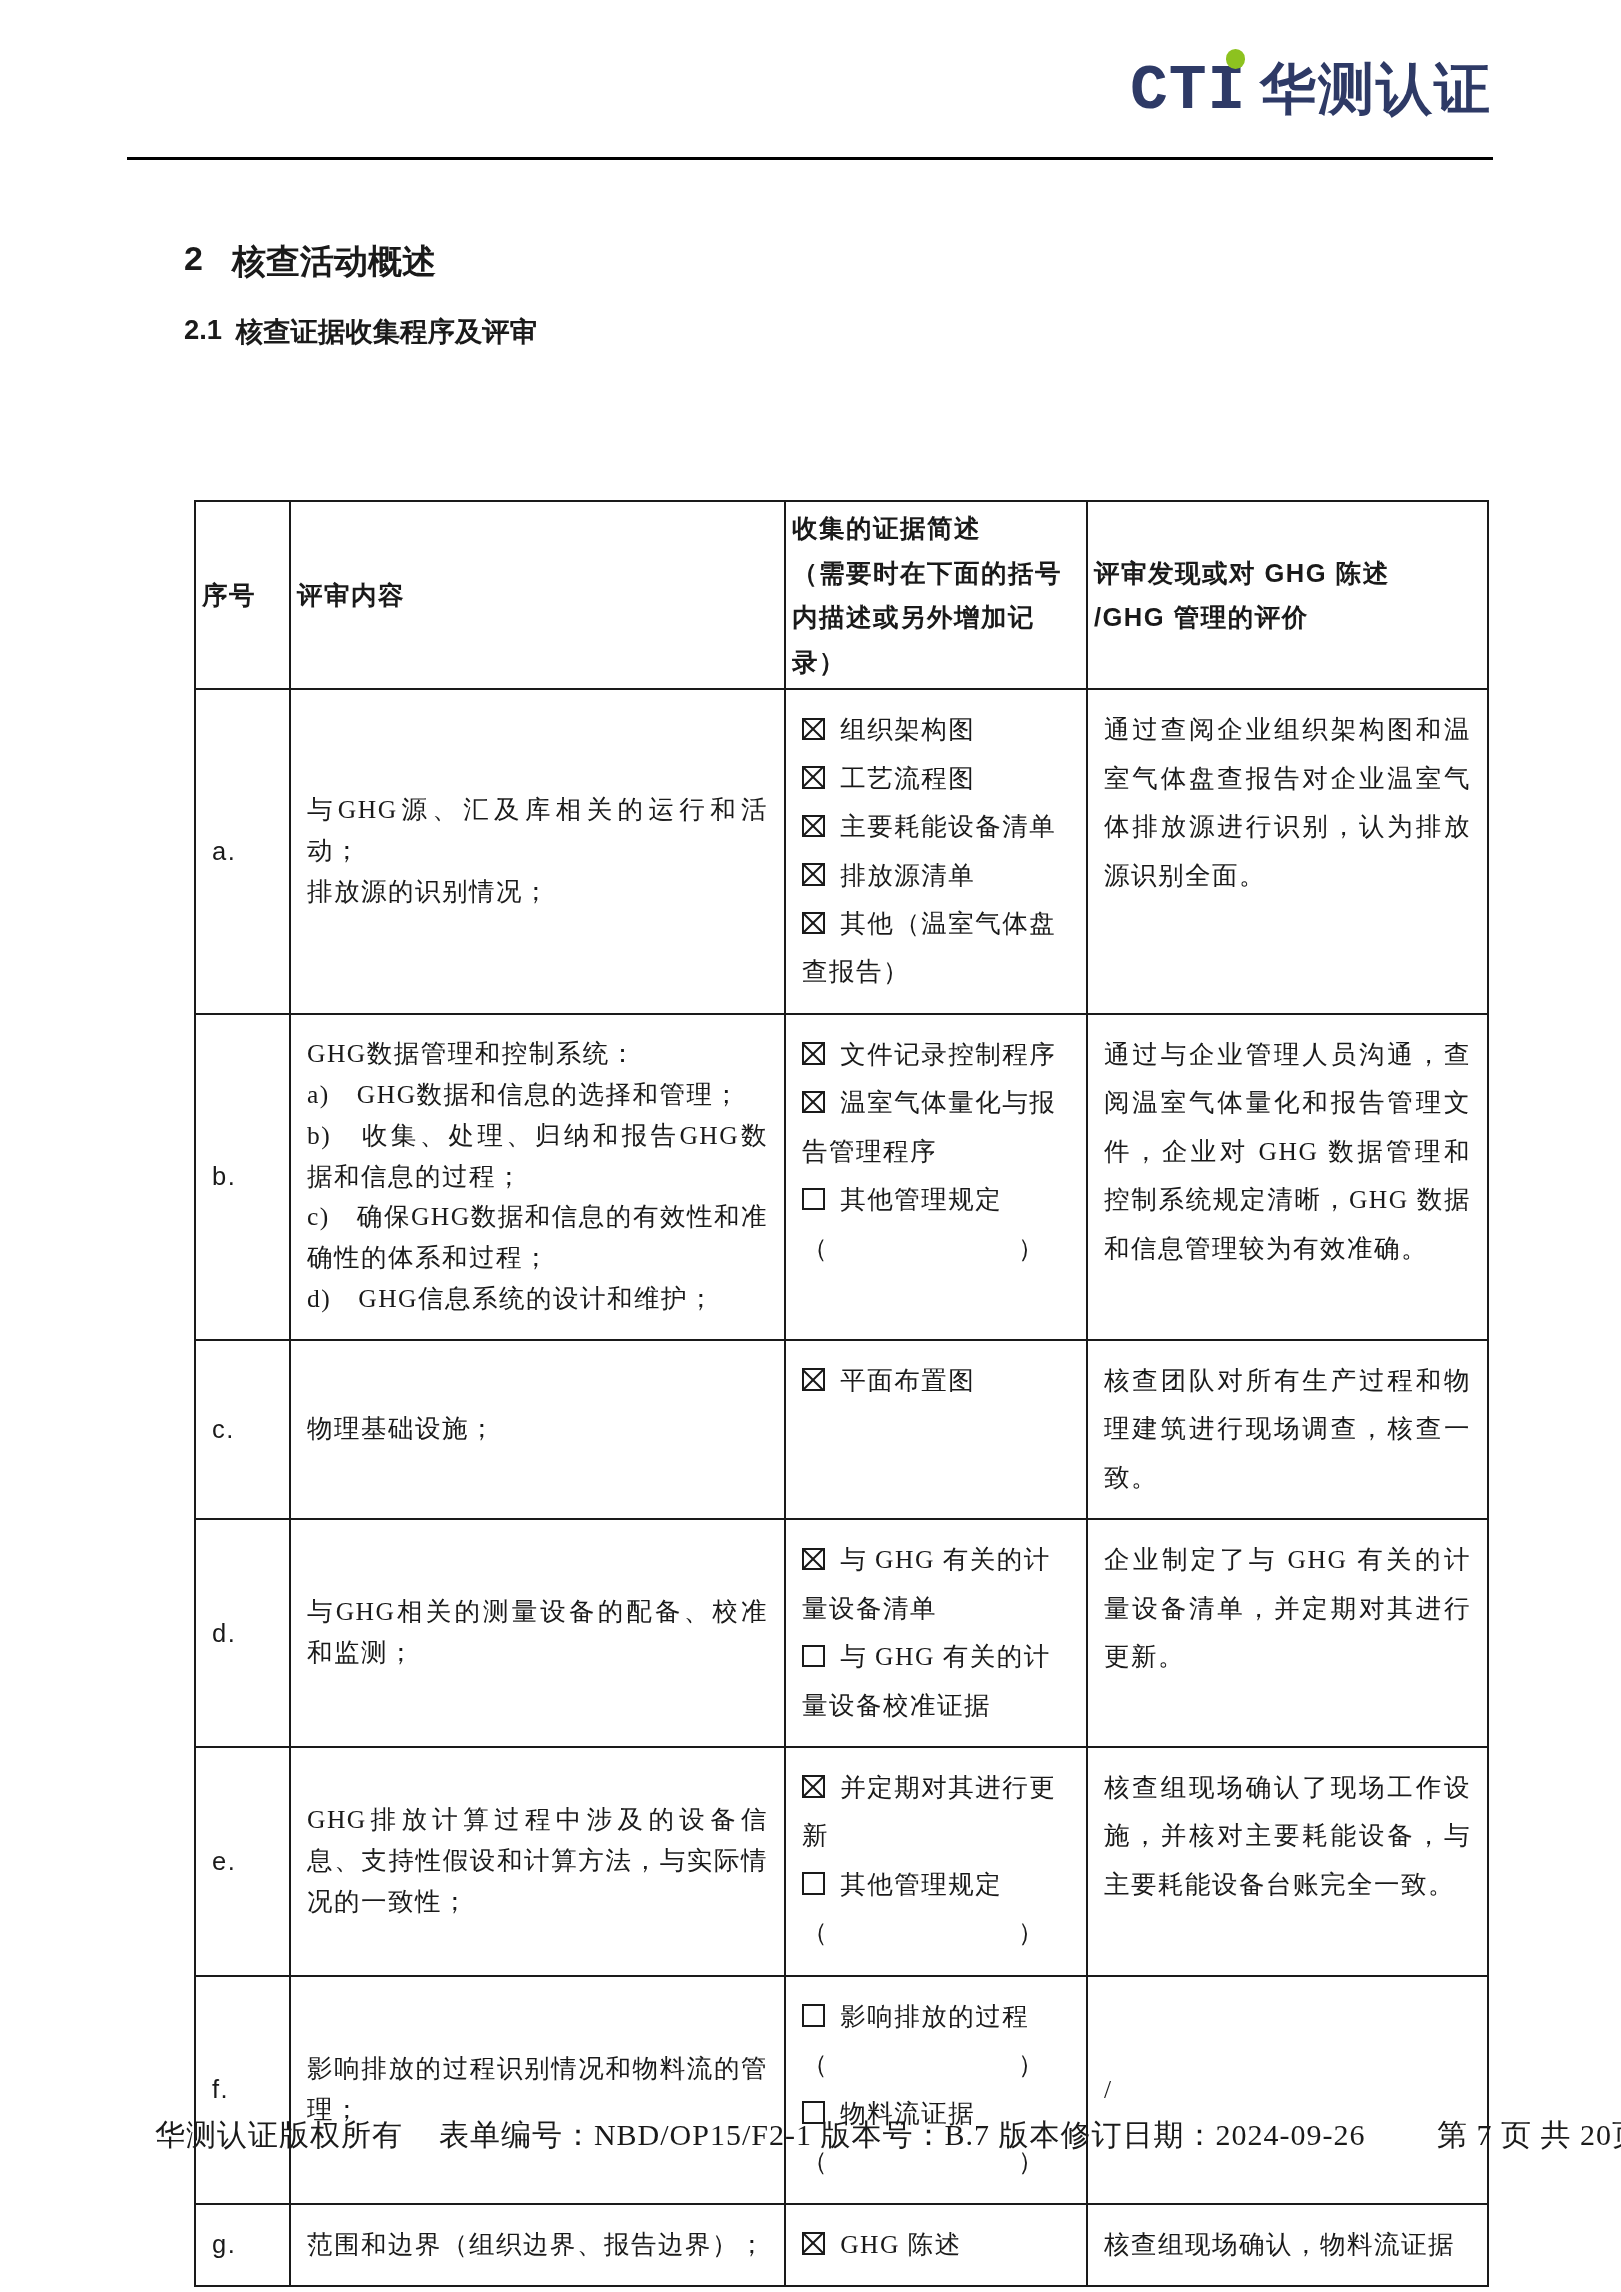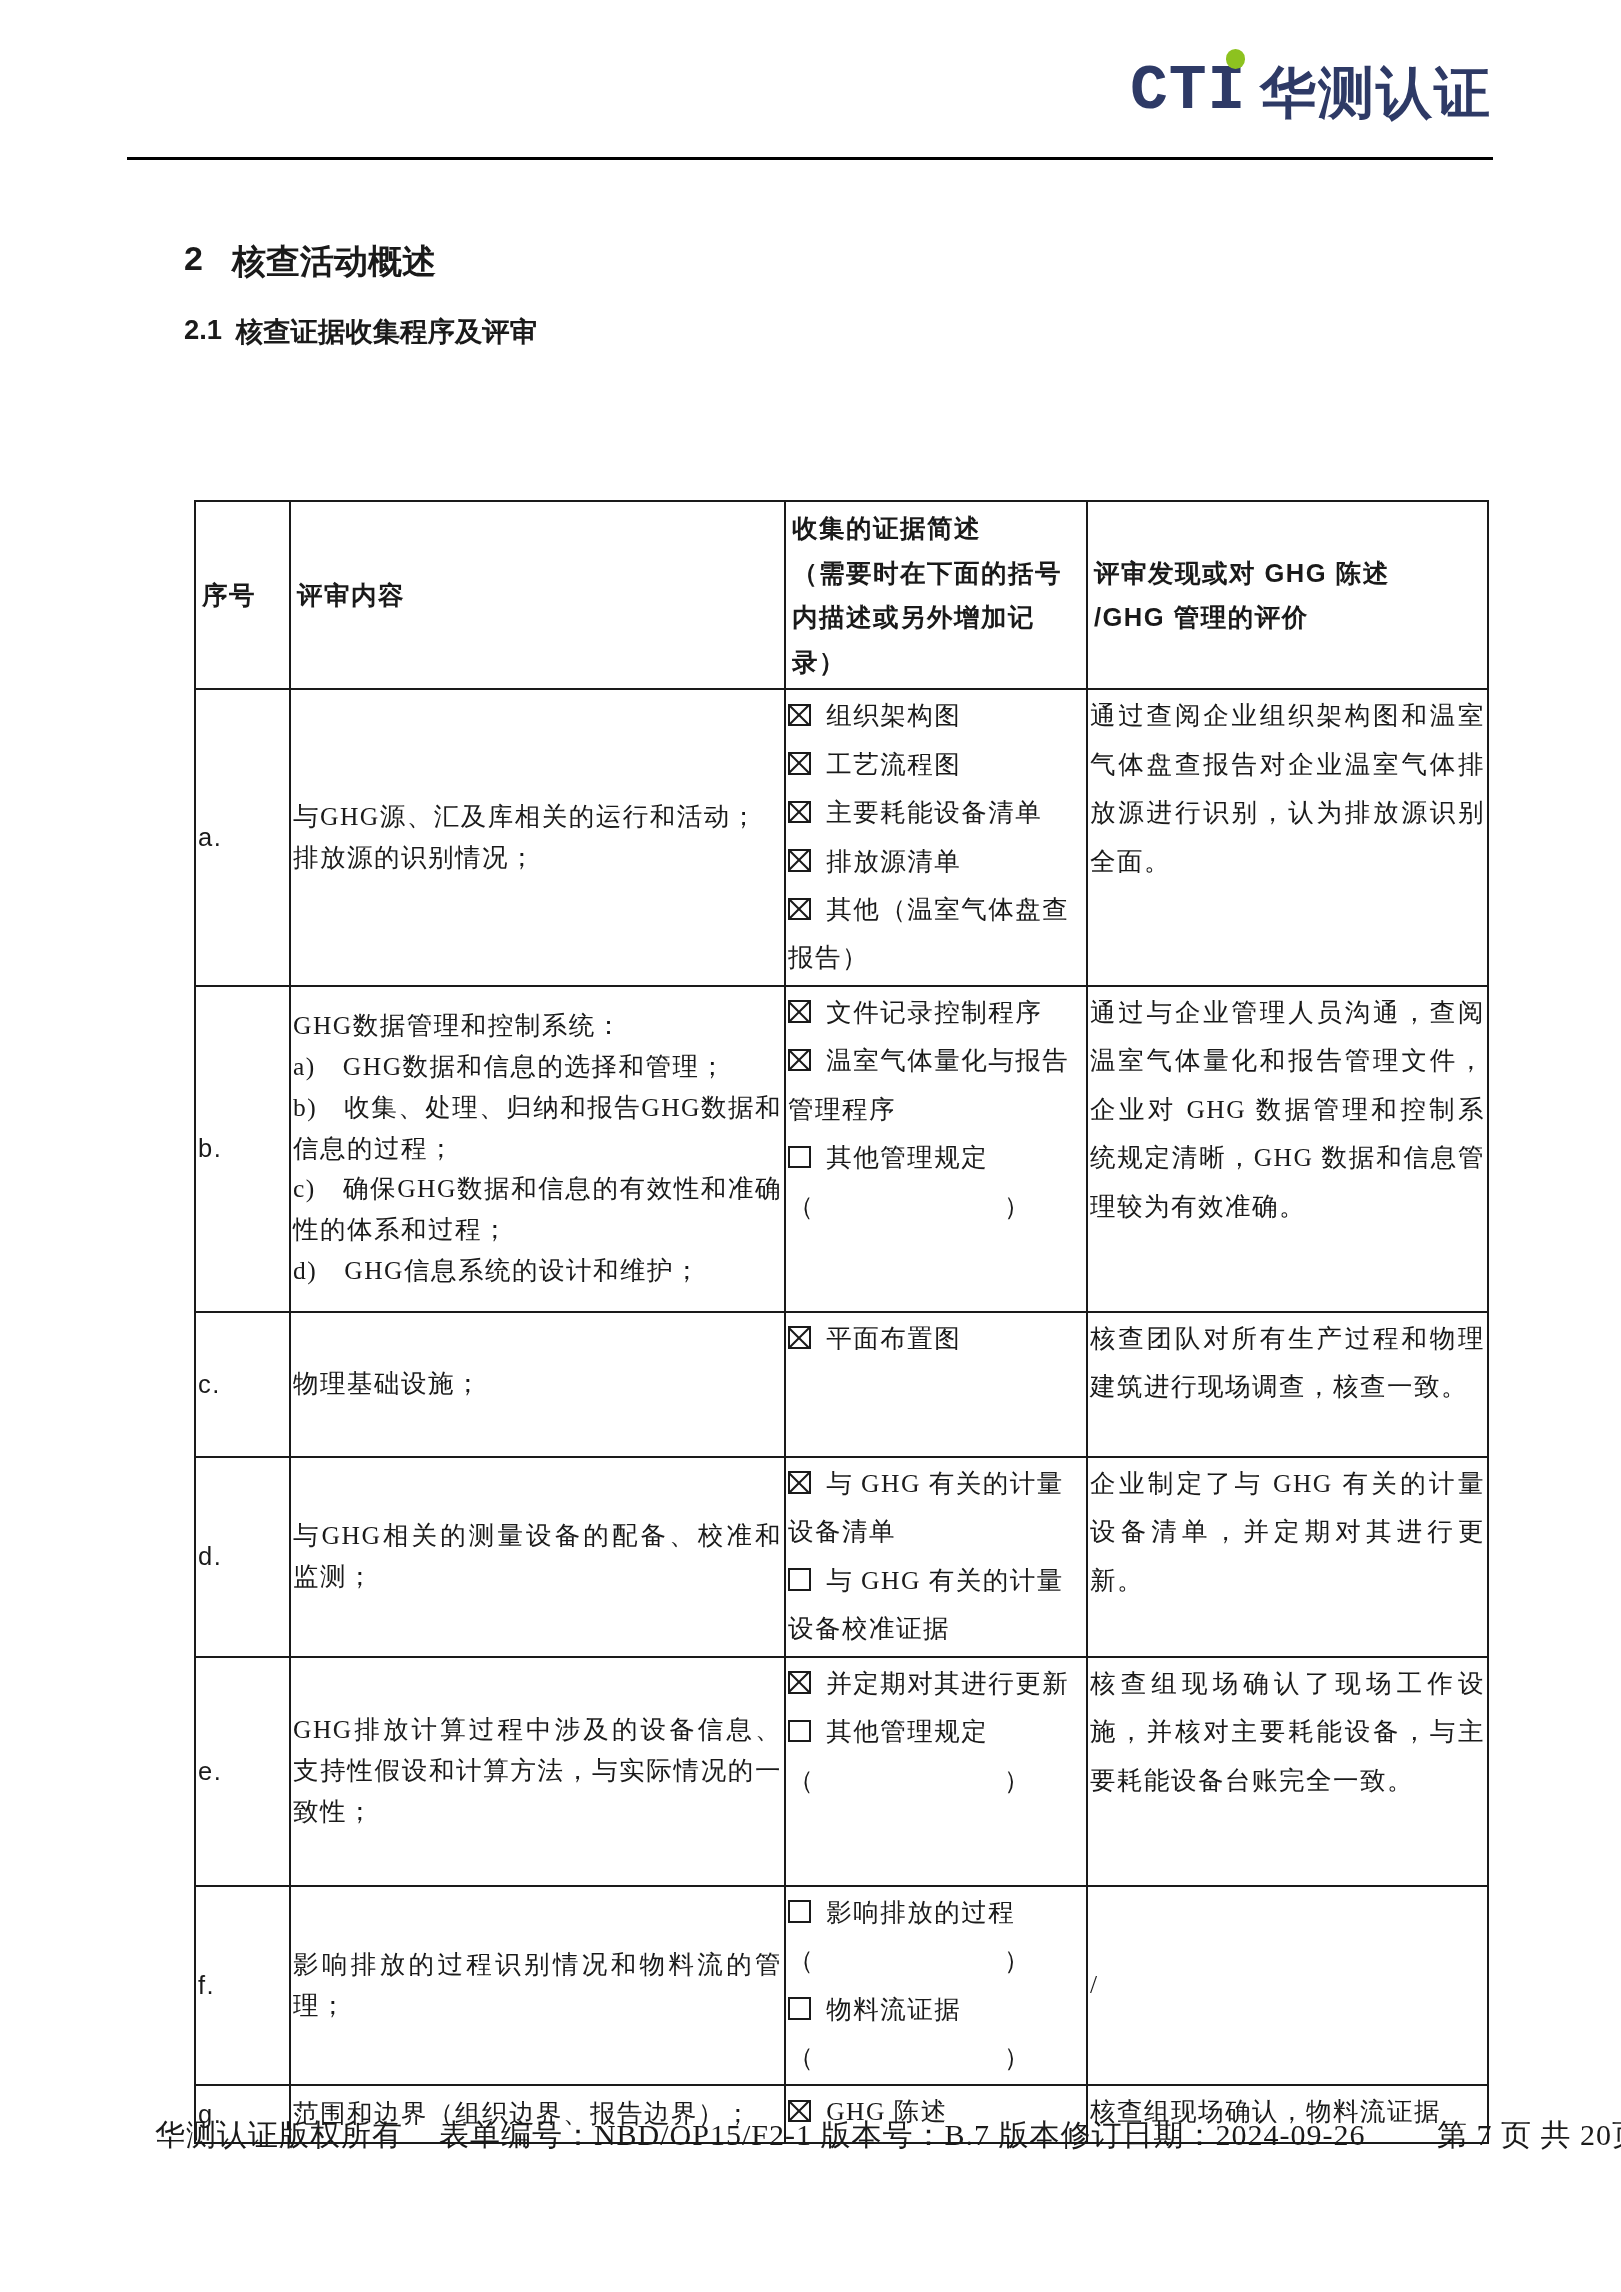--- a/index.html
+++ b/index.html
@@ -11,21 +11,21 @@
   .header-title{
     position:absolute;top:82px;left:176px;font-size:25.5px;letter-spacing:2px;color:#3a3a3a;
   }
   .logo{position:absolute;top:63px;right:129px;display:flex;align-items:flex-end;gap:13.7px;}
   .logo-cti{
     position:relative;font-family:Liberation Mono, monospace;
     font-weight:bold;font-size:63px;line-height:0.92;letter-spacing:1px;
   }
   .logo-dot{position:absolute;top:-13.7px;right:1px;width:19.6px;height:19.6px;border-radius:50%;}
   .logo-cn{
-    font-family:Liberation Serif, serif;font-weight:bold;
+    font-family:Liberation Mono, monospace;font-weight:bold;
     font-size:56px;line-height:1.0;letter-spacing:2px;
   }
   .header-rule{position:absolute;top:157px;left:127px;width:1366px;height:2.9px;background:#000;}
   
   .h1{
     position:absolute;top:239px;left:184px;display:flex;gap:29px;
     font-family:"Liberation Sans","DejaVu Sans",sans-serif;font-weight:bold;font-size:34px;
   }
   .h2{
     position:absolute;top:314px;left:184px;display:flex;gap:13.7px;
@@ -35,21 +35,21 @@
   .intro{
     position:absolute;top:382px;left:186px;width:1296px;
     font-size:27.4px;line-height:2.65;letter-spacing:3.4px;
     text-indent:2em;white-space:pre-line;text-align:justify;
   }
   
   .review-table{
     position:absolute;top:500px;left:194px;width:1293px;
     border-collapse:collapse;table-layout:fixed;font-size:25.5px;letter-spacing:1.5px;
   }
-  .review-table th,.review-table td{border:2px solid #1a1a1a;padding:2px;overflow:hidden;}
+  .review-table th,.review-table td{border:2px solid #1a1a1a;padding:16px;overflow:hidden;}
   .review-table th{
     font-family:"Liberation Sans","DejaVu Sans",sans-serif;font-weight:bold;
     text-align:left;vertical-align:middle;white-space:pre-line;line-height:1.75;padding:3.9px 5.9px;
   }
   .td-seq{
     font-family:"Liberation Sans","DejaVu Sans",sans-serif;
     text-align:left;padding-left:15.7px;vertical-align:middle;
   }
   .td-content{
     padding:5.9px 13.7px;line-height:1.6;white-space:pre-line;text-align:justify;vertical-align:middle;

